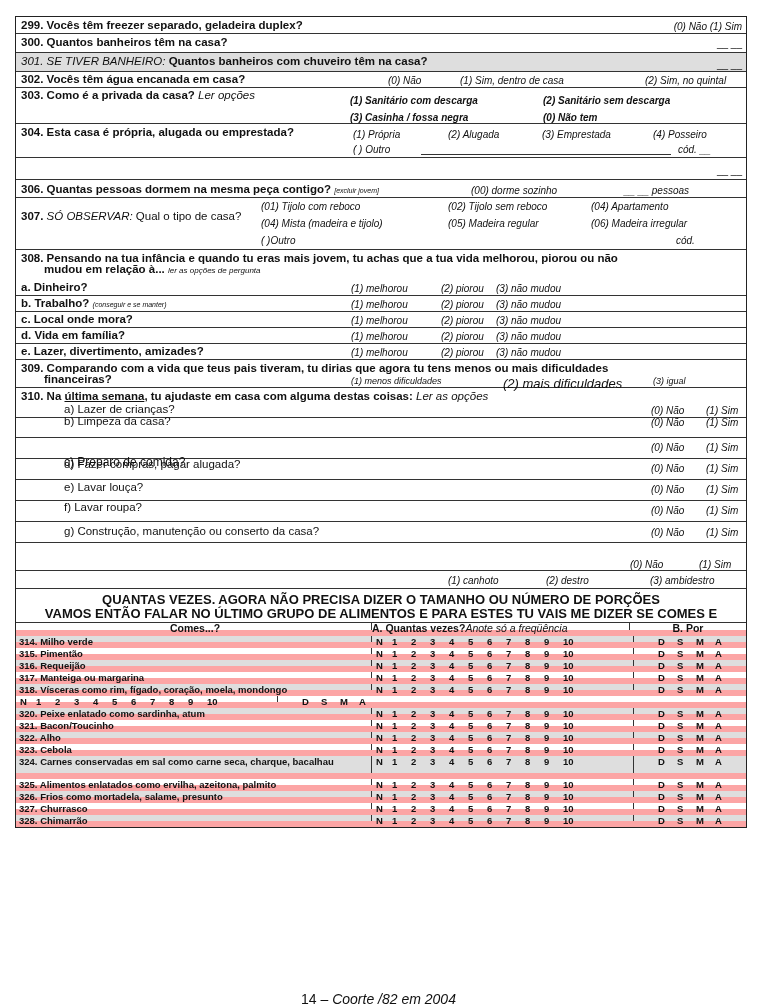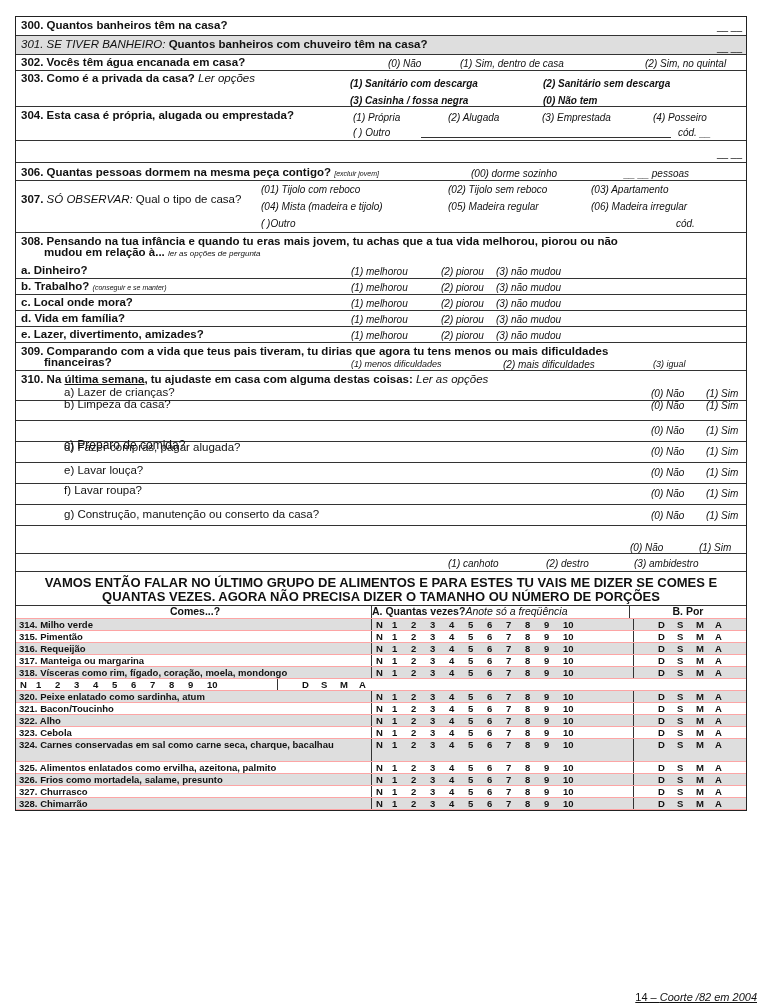--- a/index.html
+++ b/index.html
@@ -7,35 +7,39 @@
   .page{position:absolute;left:15px;top:16px;width:730px;border:1px solid #222;}
   .row{position:relative;border-bottom:1px solid #333;box-sizing:border-box;}
   .b{font-weight:bold;font-size:11.5px;}
   .abs{position:absolute;white-space:nowrap;}
   .grey{background:#dedede;}
   .small{font-size:7px;font-style:italic;font-weight:normal;}
   .opt{font-style:italic;font-size:10px;}
   .optb{font-style:italic;font-weight:bold;font-size:10px;}
   .ul{text-decoration:underline;}
   .lbl{position:absolute;left:5px;white-space:nowrap;}
-  .food{display:flex;height:12px;border-bottom:1px solid #fca5a5;font-size:9.5px;font-weight:bold;box-sizing:border-box;}
+  .food{display:flex;height:12px;border-bottom:6px solid #fca5a5;font-size:9.5px;font-weight:bold;box-sizing:border-box;}
   .food.tall{height:23px;}
   .food .name{width:352px;padding-left:3px;border-right:1px solid #333;line-height:11px;}
   .food .freq{width:257px;border-right:1px solid #333;display:flex;padding-left:4px;line-height:11px;}
   .food .freq span{width:19px;}
   .food .freq span.n{width:16px;}
   .food .per{flex:1;display:flex;padding-left:24px;line-height:11px;}
   .food .per span{width:19px;}
-  .footer{position:absolute;top:991px;left:0;width:757px;text-align:right;font-size:11px;text-decoration:underline;}
+  .footer{position:absolute;top:991px;left:0;width:757px;text-align:center;font-size:14px;}
 </style>
 </head>
 <body>
 
 <div class="page">
 
+  <div class="row" style="height:17px">
+    <span class="lbl b" style="top:2px">299. Vocês têm freezer separado, geladeira duplex?</span>
+    <span class="abs opt" style="right:4px;top:4px">(0) Não  (1) Sim</span>
+  </div>
 
   <div class="row" style="height:19px">
     <span class="lbl b" style="top:2px">300. Quantos banheiros têm na casa?</span>
     <span class="abs" style="right:4px;top:4px;font-size:10px">__ __</span>
   </div>
 
   <div class="row grey" style="height:19px">
     <span class="lbl b" style="top:2px"><i style="font-weight:normal">301. SE TIVER BANHEIRO:</i><span> Quantos banheiros com chuveiro têm na casa?</span></span>
     <span class="abs" style="right:4px;top:6px;font-size:10px">__ __</span>
   </div>
@@ -73,21 +77,21 @@
   <div class="row" style="height:18px">
     <span class="lbl b" style="top:3px"><span>306. Quantas pessoas dormem na mesma peça contigo?</span> <span class="small">[excluir jovem]</span></span>
     <span class="abs opt" style="left:455px;top:5px">(00) dorme sozinho</span>
     <span class="abs opt" style="left:608px;top:5px">__ __ pessoas</span>
   </div>
 
   <div class="row" style="height:52px">
     <span class="abs b" style="left:5px;top:12px;white-space:normal;width:230px;line-height:13px"><span>307.</span> <i style="font-weight:normal">SÓ OBSERVAR:</i><span style="font-weight:normal"> Qual o tipo de casa?</span></span>
     <span class="abs opt" style="left:245px;top:3px">(01) Tijolo com reboco</span>
     <span class="abs opt" style="left:432px;top:3px">(02) Tijolo sem reboco</span>
-    <span class="abs opt" style="left:575px;top:3px">(03) Apartamento</span>
+    <span class="abs opt" style="left:575px;top:3px">(04) Apartamento</span>
     <span class="abs opt" style="left:245px;top:20px">(04) Mista (madeira e tijolo)</span>
     <span class="abs opt" style="left:432px;top:20px">(05) Madeira regular</span>
     <span class="abs opt" style="left:575px;top:20px">(06) Madeira irregular</span>
     <span class="abs opt" style="left:245px;top:37px">(  )Outro</span>
     <span class="abs opt" style="left:660px;top:37px">cód.</span>
   </div>
 
   <div class="row" style="height:30px;border-bottom:none">
     <span class="lbl b" style="top:2px">308. Pensando na tua infância e quando tu eras mais jovem, tu achas que a tua vida melhorou, piorou ou não</span>
     <span class="abs b" style="left:28px;top:13px;line-height:12px"><span>mudou em relação à...</span> <i style="font-weight:normal;font-size:8px">ler as opções de pergunta</i></span>
@@ -122,21 +126,21 @@
       <span class="abs opt" style="left:335px;top:3px">(1) melhorou</span>
       <span class="abs opt" style="left:425px;top:3px">(2) piorou</span>
       <span class="abs opt" style="left:480px;top:3px">(3) não mudou</span>
     </div>
   </div>
 
   <div class="row" style="height:28px">
     <span class="lbl b" style="top:2px">309. Comparando com a vida que teus pais tiveram, tu dirias que agora tu tens menos ou mais dificuldades</span>
     <span class="abs b" style="left:28px;top:13px">financeiras?</span>
     <span class="abs opt" style="left:335px;top:16px;font-size:9px">(1) menos dificuldades</span>
-    <span class="abs opt" style="left:487px;top:16px;font-size:10px">(2) mais dificuldades</span>
+    <span class="abs opt" style="left:487px;top:16px;font-size:13px">(2) mais dificuldades</span>
     <span class="abs opt" style="left:637px;top:16px;font-size:9px">(3) igual</span>
   </div>
 
   <div>
     <div style="position:relative;height:29px;border-bottom:1px solid #333">
       <span class="lbl b" style="top:2px"><span>310. Na </span><span class="ul">última semana</span><span>, tu ajudaste em casa com alguma destas coisas:</span><i style="font-weight:normal"> Ler as opções</i></span>
       <span class="abs" style="left:48px;top:15px;font-size:11.5px">a) Lazer de crianças?</span>
       <span class="abs opt" style="left:635px;top:17px">(0) Não</span>
       <span class="abs opt" style="left:690px;top:17px">(1) Sim</span>
     </div>
@@ -173,27 +177,27 @@
   </div>
 
   <div class="row" style="height:28px">
     <span class="abs opt" style="left:614px;top:16px">(0) Não</span>
     <span class="abs opt" style="left:683px;top:16px">(1) Sim</span>
   </div>
 
   <div class="row" style="height:18px">
     <span class="abs opt" style="left:432px;top:4px">(1) canhoto</span>
     <span class="abs opt" style="left:530px;top:4px">(2) destro</span>
-    <span class="abs opt" style="left:618px;top:4px">(3) ambidestro</span>
+    <span class="abs opt" style="left:634px;top:4px">(3) ambidestro</span>
   </div>
 
 
   <div class="row" style="height:34px;text-align:center;font-weight:bold;font-size:13px;line-height:14px;padding-top:4px">
+    <div>QUANTAS VEZES. AGORA NÃO PRECISA DIZER O TAMANHO OU NÚMERO DE PORÇÕES</div>
     <div>VAMOS ENTÃO FALAR NO ÚLTIMO GRUPO DE ALIMENTOS E PARA ESTES TU VAIS ME DIZER SE COMES E</div>
-    <div>QUANTAS VEZES. AGORA NÃO PRECISA DIZER O TAMANHO OU NÚMERO DE PORÇÕES</div>
   </div>
   <div class="food" style="height:13px;font-size:10.5px">
     <div class="name" style="text-align:center">Comes...?</div>
     <div class="freq" style="padding-left:0">
         <span style="width:auto">A. Quantas vezes?</span>
         <i style="font-weight:normal;width:auto"> Anote só a freqüência</i>
       </div>
     <div class="per" style="justify-content:center;padding-left:0">B. Por</div>
   </div>
   <div id="food-rows">

